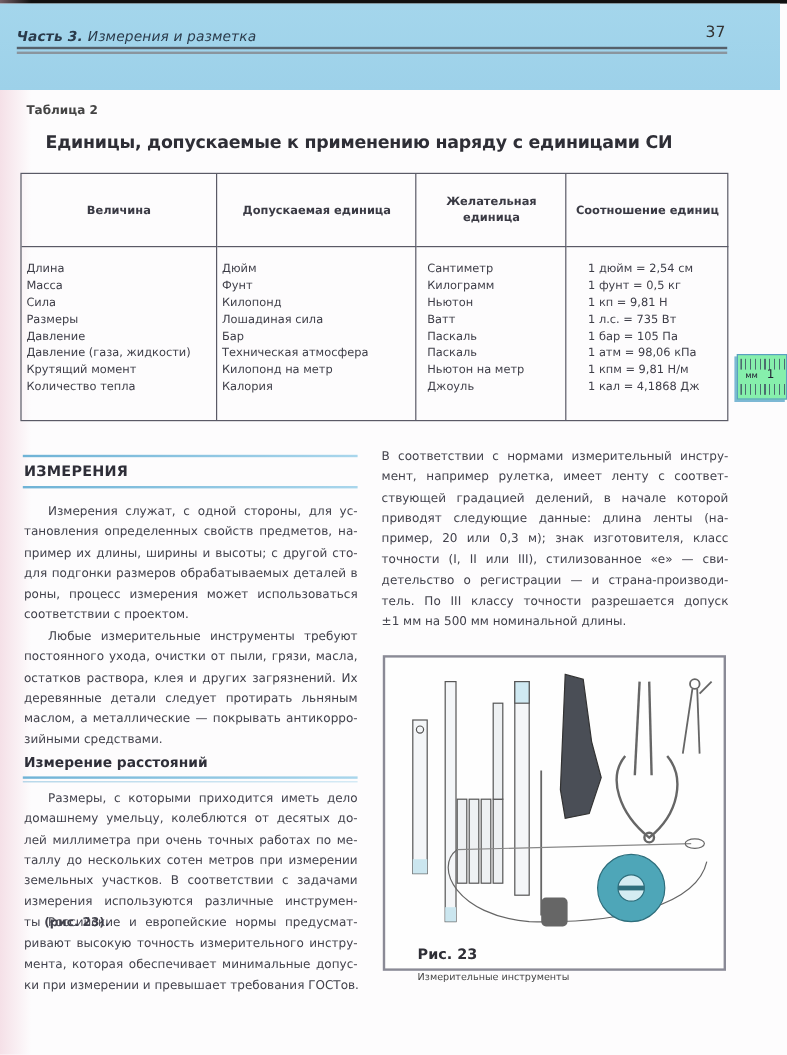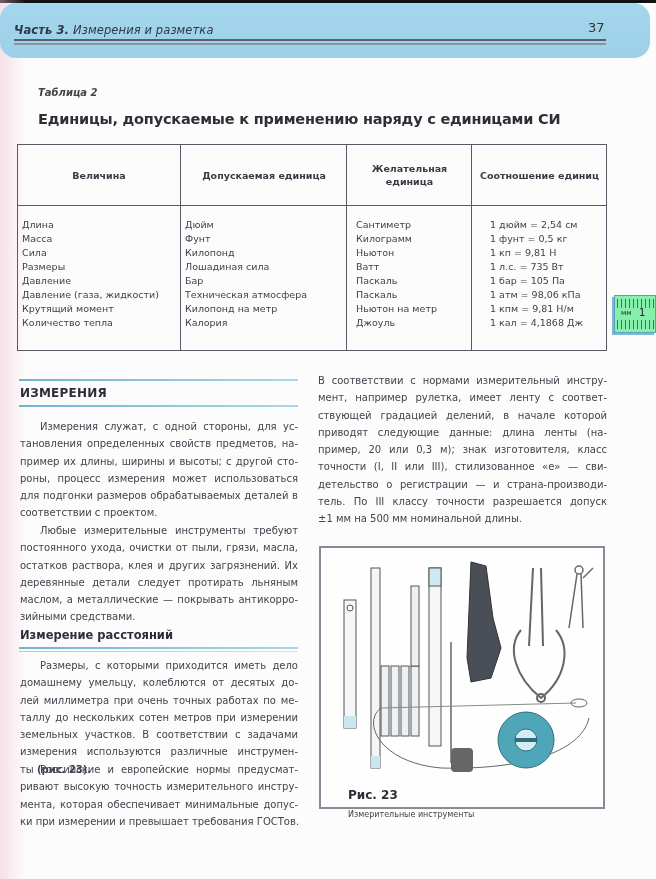--- a/index.html
+++ b/index.html
@@ -4,30 +4,30 @@
 <style>
   html, body { margin:0; padding:0; }
   body {
     width:656px; height:879px; position:relative; overflow:hidden;
     background:#fdfcfd;
     font-family:"DejaVu Sans", sans-serif; color:#3a3a44;
   }
   .topblack { position:absolute; left:0; top:0; width:656px; height:3px; background:#111; }
   .leftshade { position:absolute; left:0; top:0; width:26px; height:879px;
     background:linear-gradient(90deg, rgba(235,190,205,0.45), rgba(250,235,240,0)); }
-  .header-band { position:absolute; left:0; top:3px; width:650px; height:55px;
-    background:linear-gradient(180deg,#a4d6ec,#9dd1e9);border-radius:16px; }
+  .header-band { position:absolute; left:0; top:3px; width:650px; height:72px;
+    background:linear-gradient(180deg,#a4d6ec,#9dd1e9); }
   .running-title { position:absolute; left:14px; top:20px; font-size:11.5px; font-style:italic;
     color:#2a3a4a; font-weight:bold; letter-spacing:0.1px; }
   .running-title .rest { font-weight:normal; }
   .page-number { position:absolute; left:588px; top:17px; font-size:13px; font-weight:normal; color:#333; }
   .header-rule1 { position:absolute; left:14px; top:36px; width:592px; height:2px; background:#55606a; }
   .header-rule2 { position:absolute; left:14px; top:40px; width:592px; height:2px; background:#8a959e; }
 
-  .table-caption { position:absolute; left:38px; top:87px; font-size:10px; font-style:italic; color:#444; font-weight:bold; }
+  .table-caption { position:absolute; left:22px; top:87px; font-size:10px; color:#444; font-weight:bold; }
   .table-title { position:absolute; left:38px; top:111px; font-size:14.5px; font-weight:bold; color:#2e2e36; letter-spacing:-0.2px; }
 
   .unit-table { position:absolute; left:17px; top:144px; width:590px; height:207px;
     border:1.5px solid #5a5a66; box-sizing:border-box; }
   .col { position:absolute; top:0; bottom:0; }
   .col + .col { border-left:1px solid #5a5a66; }
   .c1 { left:0; width:162px; }
   .c2 { left:162px; width:166px; }
   .c3 { left:328px; width:125px; }
   .c4 { left:453px; width:135px; }
@@ -148,22 +148,22 @@
 </div>
 
 <div class="sec-rule" style="left:19px;top:379px;width:279px;"></div>
 <div class="section-heading">ИЗМЕРЕНИЯ</div>
 <div class="sec-rule" style="left:19px;top:405px;width:279px;"></div>
 
 <div class="para" style="left:20px;top:418px;width:278px;">
     <span class="line indent">Измерения служат, с одной стороны, для ус-</span>
     <span class="line">тановления определенных свойств предметов, на-</span>
     <span class="line">пример их длины, ширины и высоты; с другой сто-</span>
+    <span class="line">для подгонки размеров обрабатываемых деталей в</span>
     <span class="line">роны, процесс измерения может использоваться</span>
-    <span class="line">для подгонки размеров обрабатываемых деталей в</span>
     <span class="line last">соответствии с проектом.</span>
   </div>
 <div class="para" style="left:20px;top:522px;width:278px;">
     <span class="line indent">Любые измерительные инструменты требуют</span>
     <span class="line">постоянного ухода, очистки от пыли, грязи, масла,</span>
     <span class="line">остатков раствора, клея и других загрязнений. Их</span>
     <span class="line">деревянные детали следует протирать льняным</span>
     <span class="line">маслом, а металлические — покрывать антикорро-</span>
     <span class="line last">зийными средствами.</span>
   </div>

